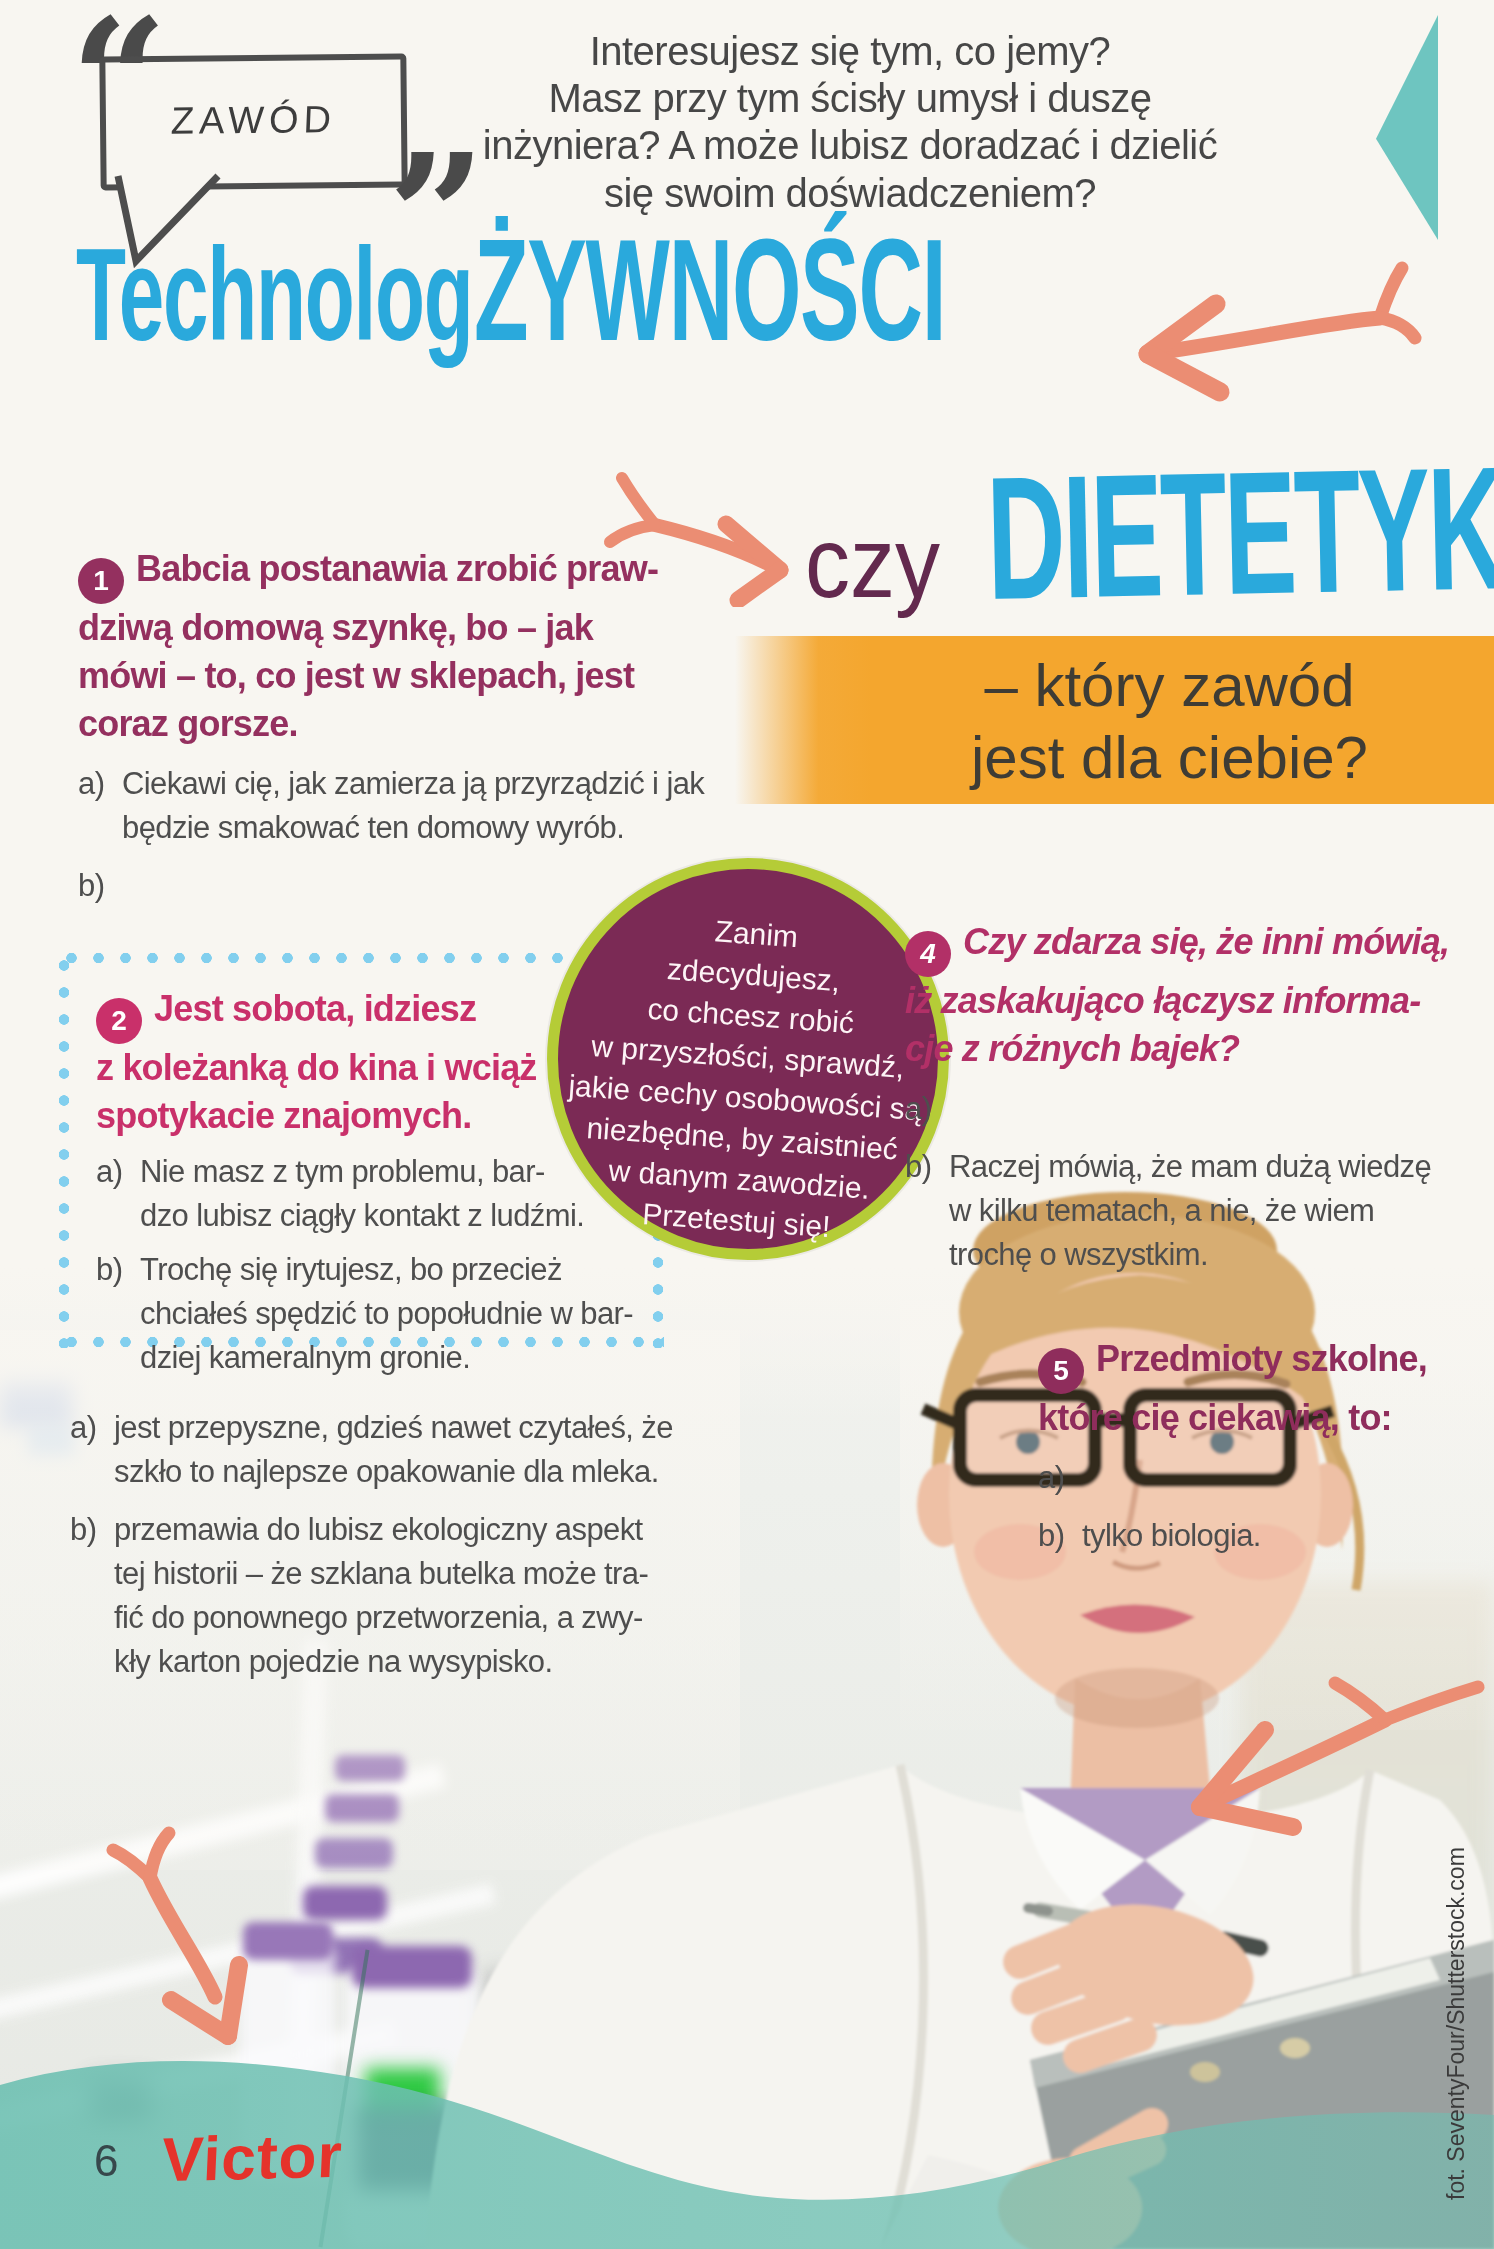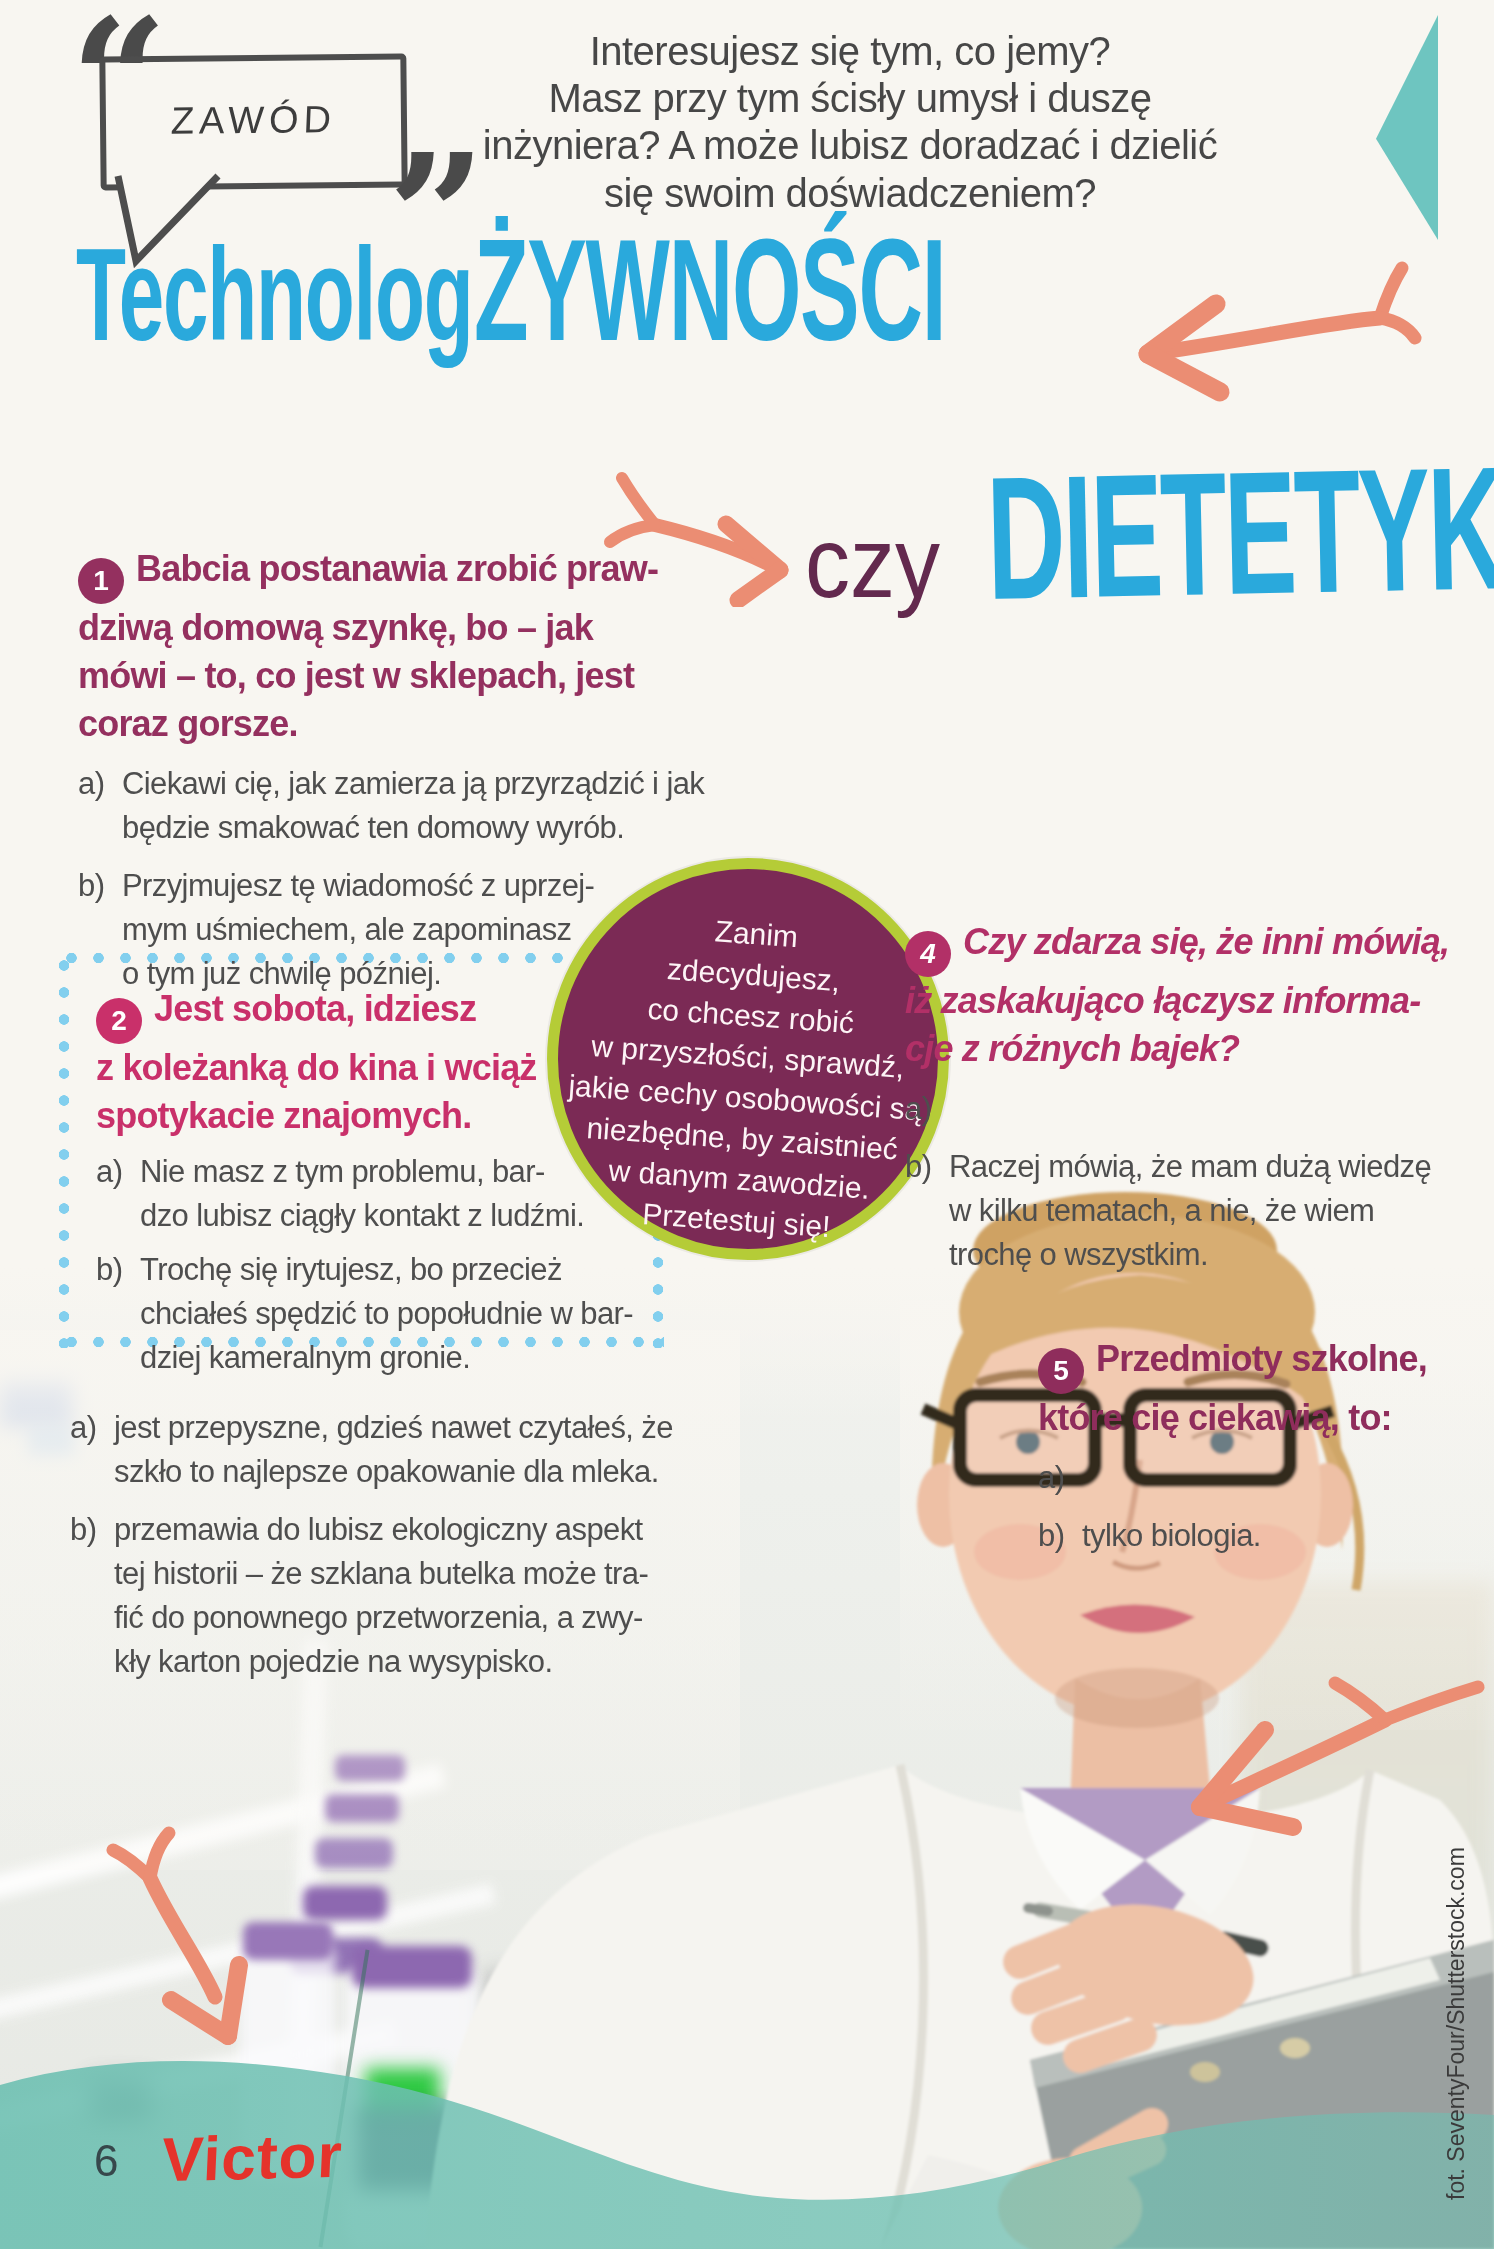--- a/index.html
+++ b/index.html
@@ -236,20 +236,24 @@
       <path d="M 55 63 Q 35 38 22 16" stroke-width="12"></path>
       <path d="M 55 63 Q 28 66 10 80" stroke-width="12"></path>
       <path d="M 180 108 L 126 62" stroke-width="17"></path>
       <path d="M 180 108 L 138 138" stroke-width="17"></path>
     </g>
   </svg>
 
   <div class="abs t-czy" style="left:805px;top:505px;z-index:7;">czy</div>
   <div class="abs t-diet" style="left:985px;top:438px;z-index:7;">DIETETYK</div>
 
+  <div class="abs subtitle-box" style="left:735px;top:636px;width:759px;height:168px;z-index:6;">
+    <div class="subtitle-text pre" style="padding-left:55px;">– który zawód
+jest dla ciebie?</div>
+  </div>
 
   <div class="abs dots-h" style="left:58px;top:952px;width:606px;"></div>
   <div class="abs dots-h" style="left:58px;top:1336px;width:606px;"></div>
   <div class="abs dots-v" style="left:58px;top:952px;height:396px;"></div>
   <div class="abs dots-v" style="left:652px;top:952px;height:396px;"></div>
 
   <div class="abs promo-circle" style="left:547px;top:858px;">
     <div class="promo-text pre">Zanim
 zdecydujesz,
 co chcesz robić
@@ -265,23 +269,20 @@
 dziwą domową szynkę, bo – jak
 mówi – to, co jest w sklepach, jest
 coraz gorsze.</span></div>
     <div class="ans">
       <span class="ans-label">a)</span>
       <div class="pre">Ciekawi cię, jak zamierza ją przyrządzić i jak
 będzie smakować ten domowy wyrób.</div>
     </div>
     <div class="ans">
       <span class="ans-label">b)</span>
-      <div class="pre">Przyjmujesz tę wiadomość z uprzej-
-mym uśmiechem, ale zapominasz
-o tym już chwilę później.</div>
     </div>
   </div>
 
   <div class="abs q" style="left:96px;top:985px;width:540px;">
     <div class="q-head pre" style="color: rgb(201, 48, 106);"><span class="badge" style="background-color: rgb(201, 48, 106);">2</span><span>Jest sobota, idziesz
 z koleżanką do kina i wciąż
 spotykacie znajomych.</span></div>
     <div class="ans" style="margin-top:10px;">
       <span class="ans-label">a)</span>
       <div class="pre">Nie masz z tym problemu, bar-

